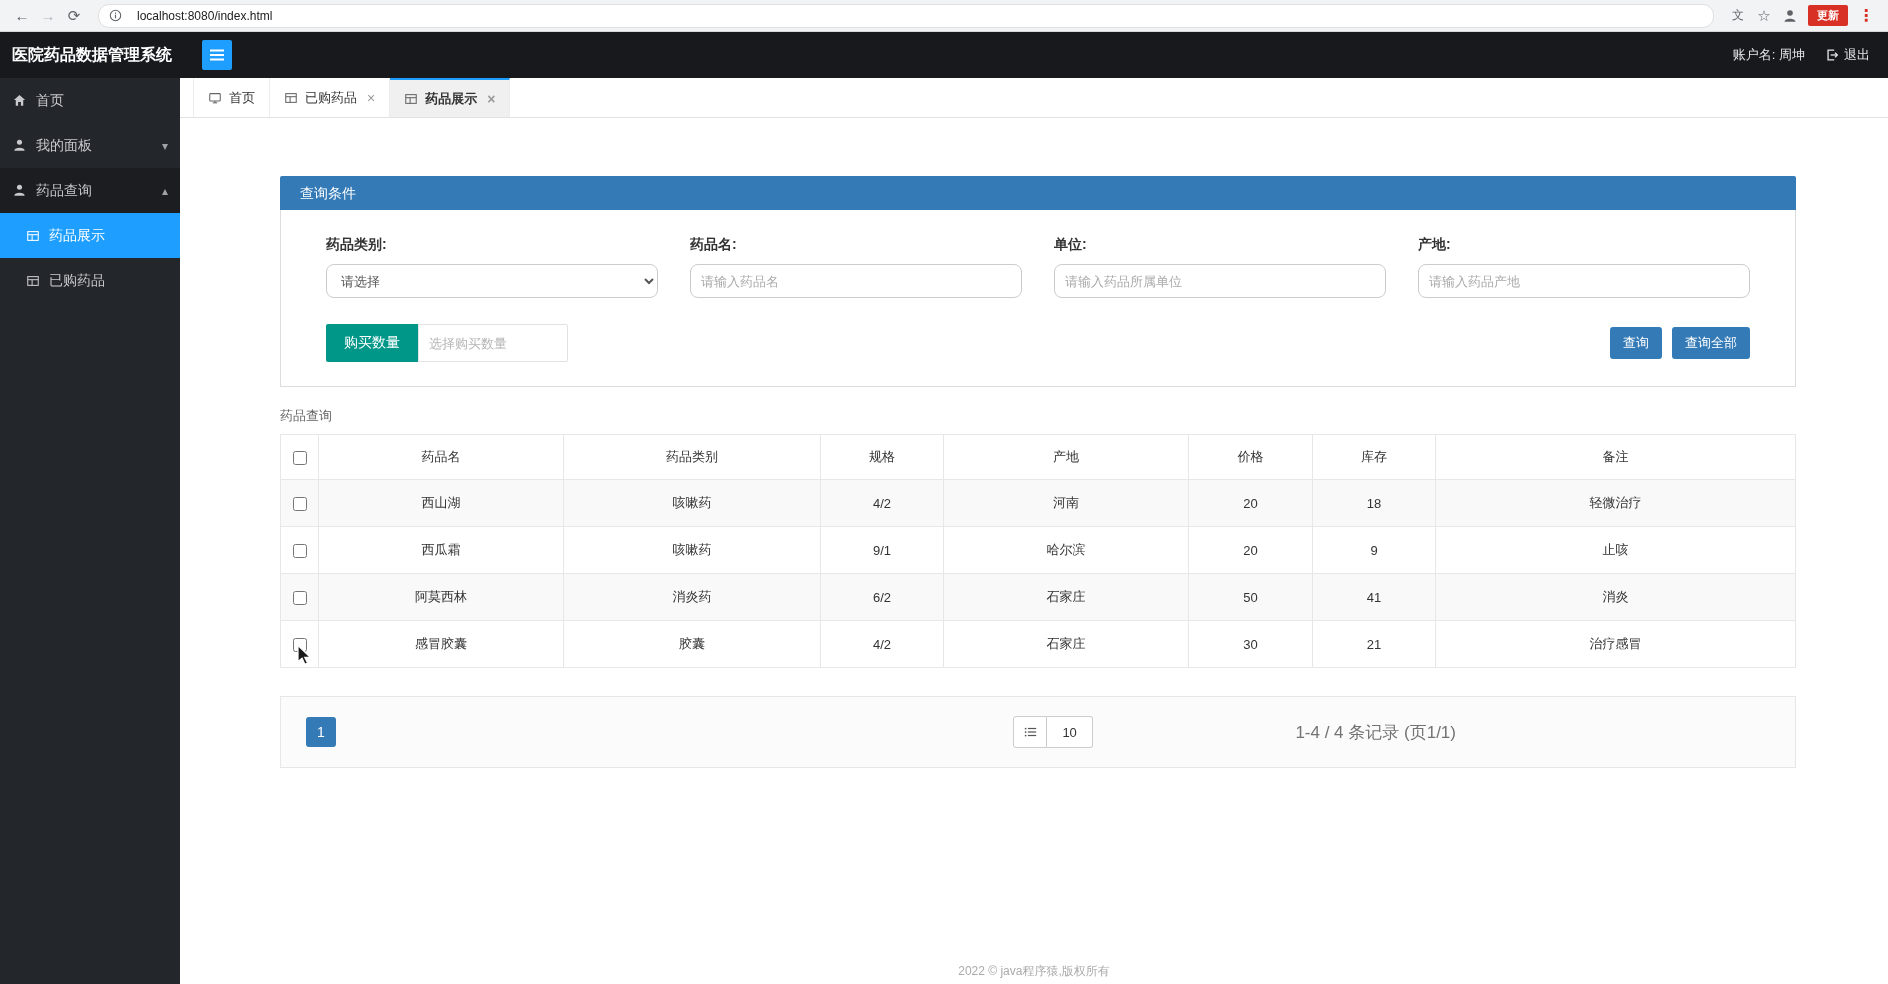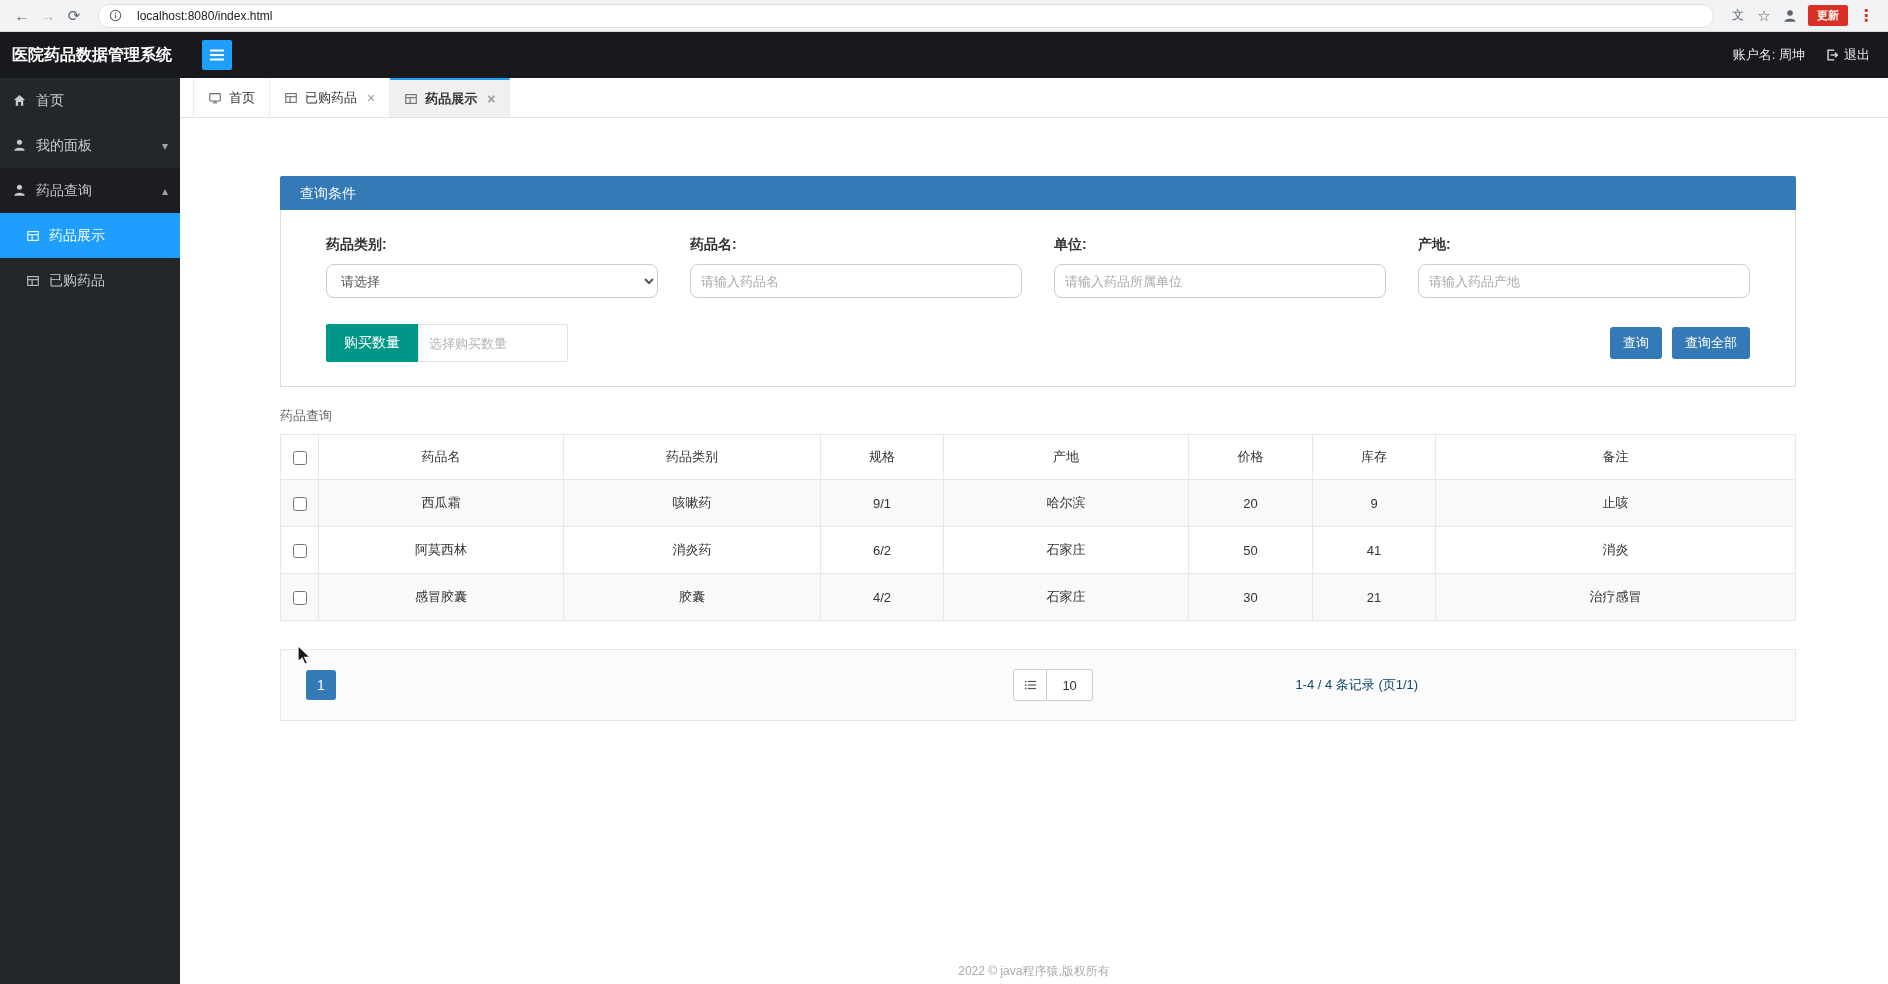--- a/index.html
+++ b/index.html
@@ -87,21 +87,21 @@
   
   .pgbar{margin-top:28px;border:1px solid #e7e7e7;background:#fbfbfb;height:72px;
          display:flex;align-items:center;padding:0 25px;position:relative;box-sizing:border-box}
   .page-btn{width:30px;height:30px;background:#337ab7;color:#fff;border:none;border-radius:3px;
             font-size:14px;cursor:pointer;font-family:inherit}
   .size-group{position:absolute;left:51%;transform:translateX(-50%);display:flex}
   .list-btn{width:34px;height:32px;background:#fff;border:1px solid #ccc;border-radius:3px 0 0 3px;
             display:flex;align-items:center;justify-content:center;color:#555;cursor:pointer;box-sizing:border-box}
   .size-input{width:46px;height:32px;box-sizing:border-box;border:1px solid #ccc;border-left:none;
               border-radius:0 3px 3px 0;text-align:center;font-size:13px;color:#333;outline:none;font-family:inherit}
-  .pg-info{position:absolute;left:67%;font-size:13px;color:#0c4a6e}
+  .pg-info{position:absolute;left:67%;font-size:17px;color:#737373}
 
   .footer{position:absolute;bottom:4px;left:0;right:0;text-align:center;font-size:12px;color:#aaa}
   .cursor{position:absolute;left:294px;top:644px;z-index:99;pointer-events:none}
 </style>
 </head>
 <body>
 
 <div class="browser-bar">
   <span class="b-ico">←</span>
   <span class="b-ico dim">→</span>
@@ -281,20 +281,30 @@
             <th>规格</th>
             <th>产地</th>
             <th>价格</th>
             <th>库存</th>
             <th>备注</th>
           </tr>
         </thead>
         <tbody>
           <tr>
             <td class="chk-col"><input type="checkbox" style=""></td>
+            <td>西山湖</td>
+            <td>咳嗽药</td>
+            <td>4/2</td>
+            <td>河南</td>
+            <td>20</td>
+            <td>18</td>
+            <td>轻微治疗</td>
+          </tr>
+          <tr>
+            <td class="chk-col"><input type="checkbox" style=""></td>
             <td>西瓜霜</td>
             <td>咳嗽药</td>
             <td>9/1</td>
             <td>哈尔滨</td>
             <td>20</td>
             <td>9</td>
             <td>止咳</td>
           </tr>
           <tr>
             <td class="chk-col"><input type="checkbox" style=""></td>

